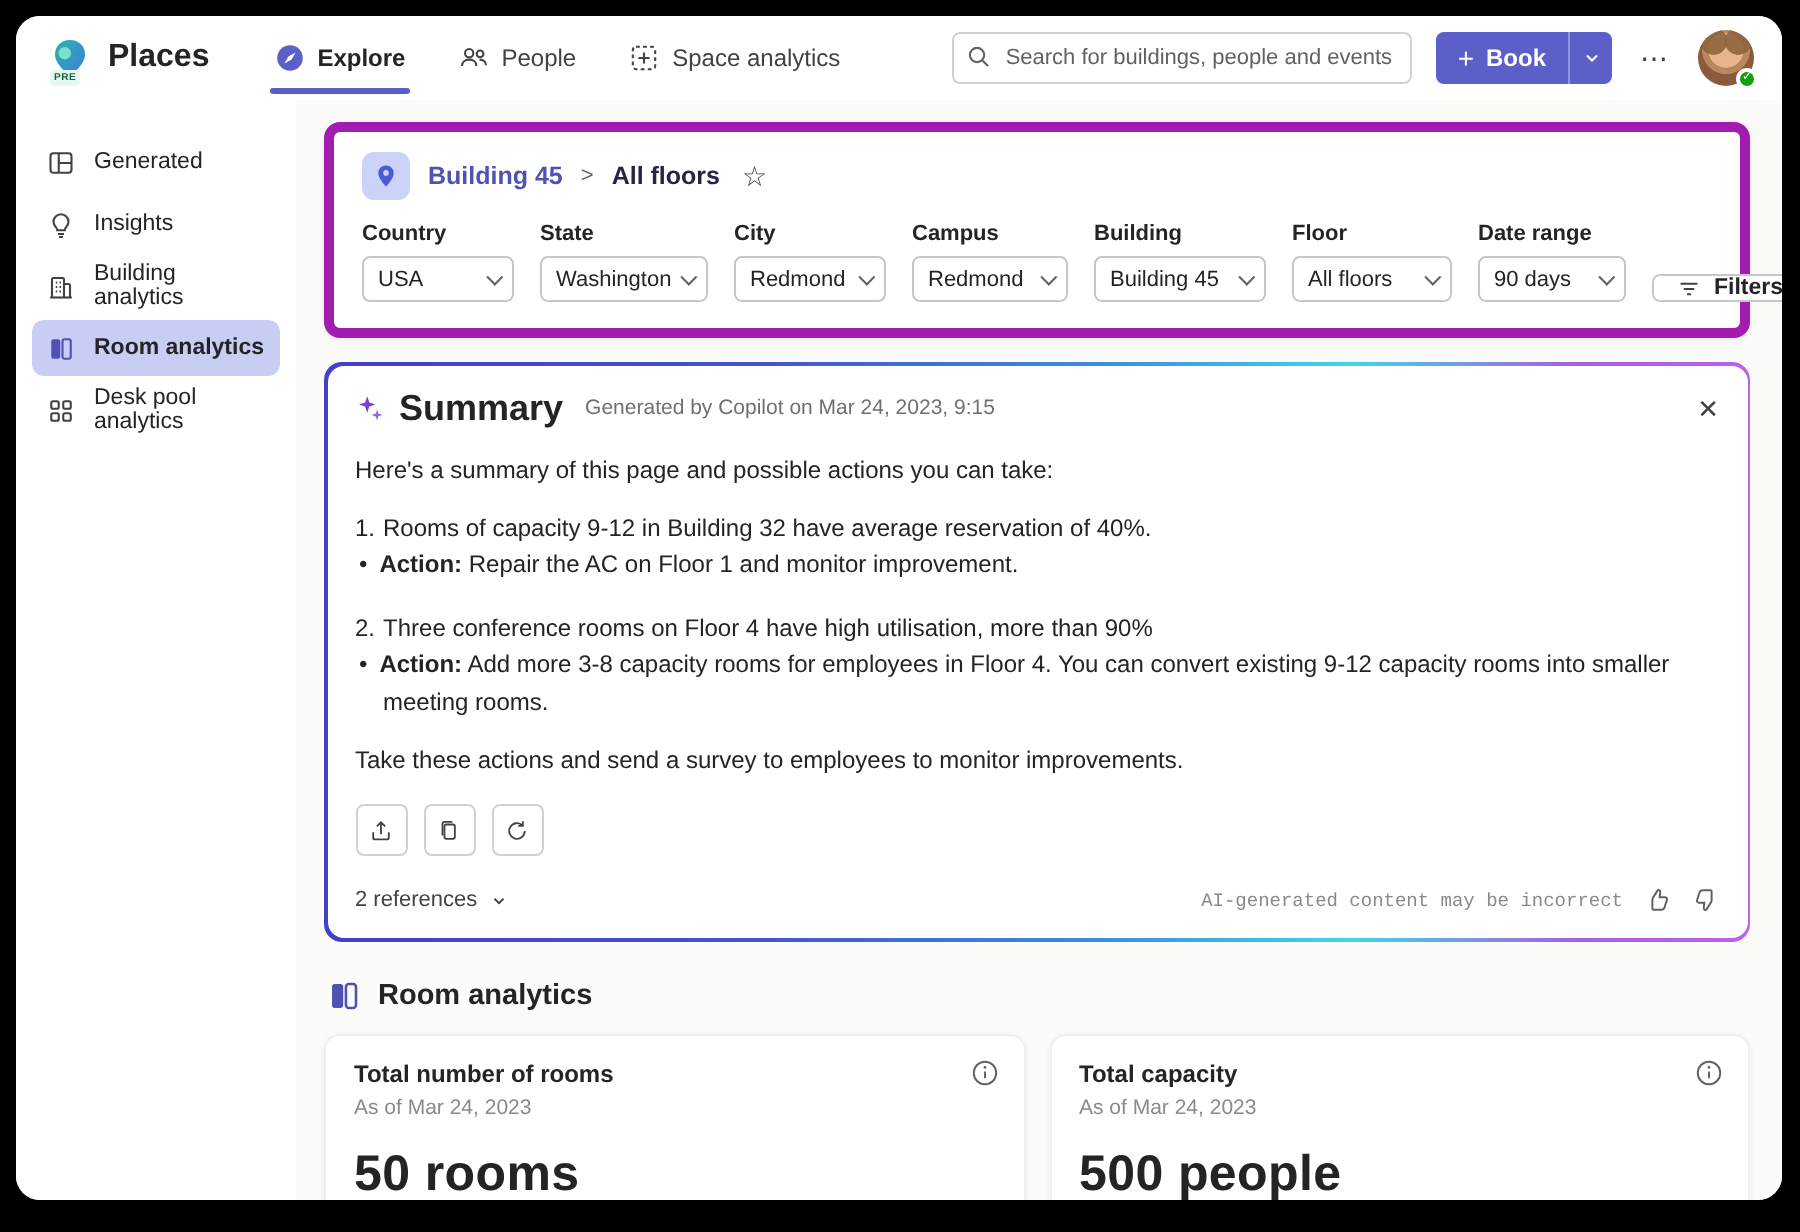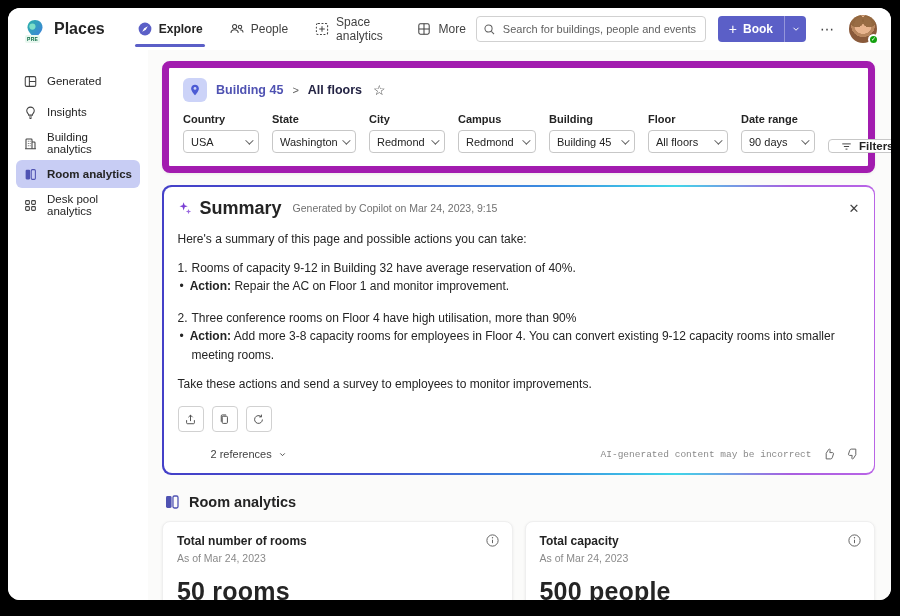--- a/index.html
+++ b/index.html
@@ -36,21 +36,21 @@
   .body { flex:1; display:flex; min-height:0; }
   .sidebar { width:140px; background:#fff; padding-top:14px; flex:0 0 auto; }
   .side-item { display:flex; align-items:center; gap:9px; height:28px; margin:3px 8px; padding:0 7px; border-radius:6px; font-size:11.5px; color:#242424; cursor:pointer; }
   .side-item .sicon { width:15px; height:15px; display:inline-flex; color:#424242; flex:0 0 auto; }
   .side-item.active { background:#c8cdf4; font-weight:bold; }
   .side-item.active .sicon { color:#4f52b2; }
 
   .main { flex:1; background:#fbfbfa; padding:11px 16px 0 14px; min-width:0; overflow:hidden; }
 
   
-  .filter-card { background:#fff; border:7px solid #a21caf; border-radius:8px; box-shadow:0 1px 3px rgba(0,0,0,.07); padding:10px 14px 13px; }
+  .filter-card { background:#fff; border:5px solid #a21caf; border-radius:8px; box-shadow:0 1px 3px rgba(0,0,0,.07); padding:10px 14px 13px; }
   .crumb-row { display:flex; align-items:center; gap:9px; }
   .pin-badge { width:24px; height:24px; border-radius:6px; background:#ccd3f8; display:flex; align-items:center; justify-content:center; color:#4c5bd4; }
   .crumb-building { font-size:12.5px; font-weight:bold; color:#4f52b2; cursor:pointer; }
   .crumb-sep { font-size:11px; color:#616161; }
   .crumb-floors { font-size:12.5px; font-weight:bold; color:#242444; }
   .star { font-size:14px; color:#424242; cursor:pointer; margin-left:2px; }
   .filter-row { display:flex; gap:13px; margin-top:11px; align-items:flex-end; }
   .ffield .flabel { font-size:11px; font-weight:bold; color:#242424; margin-bottom:5px; }
   .combo { height:23px; border:1px solid #c7c7c7; border-radius:4px; display:flex; align-items:center; justify-content:space-between; padding:0 7px; font-size:11px; color:#242424; cursor:pointer; background:#fff; }
   .chev { width:6px; height:6px; border-right:1.3px solid #616161; border-bottom:1.3px solid #616161; transform:rotate(45deg) translateY(-2px); }
@@ -70,21 +70,21 @@
   .sum-group { margin-bottom:13px; }
   .sum-line { font-size:12px; color:#242424; line-height:1.55; padding-left:14px; }
   .sum-line .num { margin-left:-14px; padding-right:4px; }
   .sum-action { font-size:12px; color:#242424; line-height:1.55; padding-left:14px; }
   .sum-action .bullet { margin-left:-12px; padding-right:6px; }
   .sum-action b { font-weight:bold; }
   .sum-outro { font-size:12px; color:#242424; margin-top:2px; }
   .sum-btns { display:flex; gap:8px; margin-top:15px; }
   .mini-btn { width:26px; height:26px; border:1px solid #d1d1d1; border-radius:4px; background:#fff; display:flex; align-items:center; justify-content:center; color:#424242; cursor:pointer; }
   .sum-foot { display:flex; align-items:center; margin-top:15px; }
-  .refs { font-size:11px; color:#424242; display:flex; align-items:center; gap:6px; cursor:pointer;margin-left:33px; }
+  .refs { font-size:11px; color:#424242; display:flex; align-items:center; gap:6px; cursor:pointer; }
   .foot-right { margin-left:auto; display:flex; align-items:center; gap:10px; }
   .disclaimer { font-size:9.5px; color:#8a8a8a;font-family:Liberation Mono, monospace; }
   .thumb { width:14px; height:14px; color:#616161; cursor:pointer; }
 
   
   .section-head { display:flex; align-items:center; gap:9px; margin:19px 0 11px 2px; }
   .section-icon { width:16px; height:16px; }
   .section-title { font-size:14.5px; font-weight:bold; color:#242424; }
   .cards-grid { display:grid; grid-template-columns:1fr 1fr; gap:12px; }
   .card { background:#fff; border:1px solid #efefef; border-radius:8px; box-shadow:0 1px 3px rgba(0,0,0,.07); padding:12px 14px; position:relative; }
@@ -140,29 +140,20 @@
       </div>
       <div class="tab">
         <span class="ticon">
           <svg viewBox="0 0 20 20" width="16" height="16" fill="none" stroke="#424242" stroke-width="1.3">
               <rect x="3" y="3" width="14" height="14" rx="2" stroke-dasharray="2.4 2"></rect>
               <path d="M10 6.5 v7 M6.5 10 h7"></path>
             </svg>
         </span>
         <span>Space analytics</span>
       </div>
-      <div class="tab">
-        <span class="ticon">
-          <svg viewBox="0 0 20 20" width="16" height="16" fill="none" stroke="#424242" stroke-width="1.3">
-              <rect x="3.5" y="3.5" width="13" height="13" rx="2"></rect>
-              <path d="M10 3.5 v13 M3.5 10 h13"></path>
-            </svg>
-        </span>
-        <span>More</span>
-      </div>
     </div>
     <div class="header-right">
       <div class="search-box">
         <span class="search-icon">
           <svg viewBox="0 0 20 20" width="13" height="13" fill="none" stroke="currentColor" stroke-width="1.6">
               <circle cx="8.5" cy="8.5" r="5.5"></circle>
               <path d="M12.8 12.8 L17 17"></path>
             </svg>
         </span>
         <input type="text" placeholder="Search for buildings, people and events" style="">

